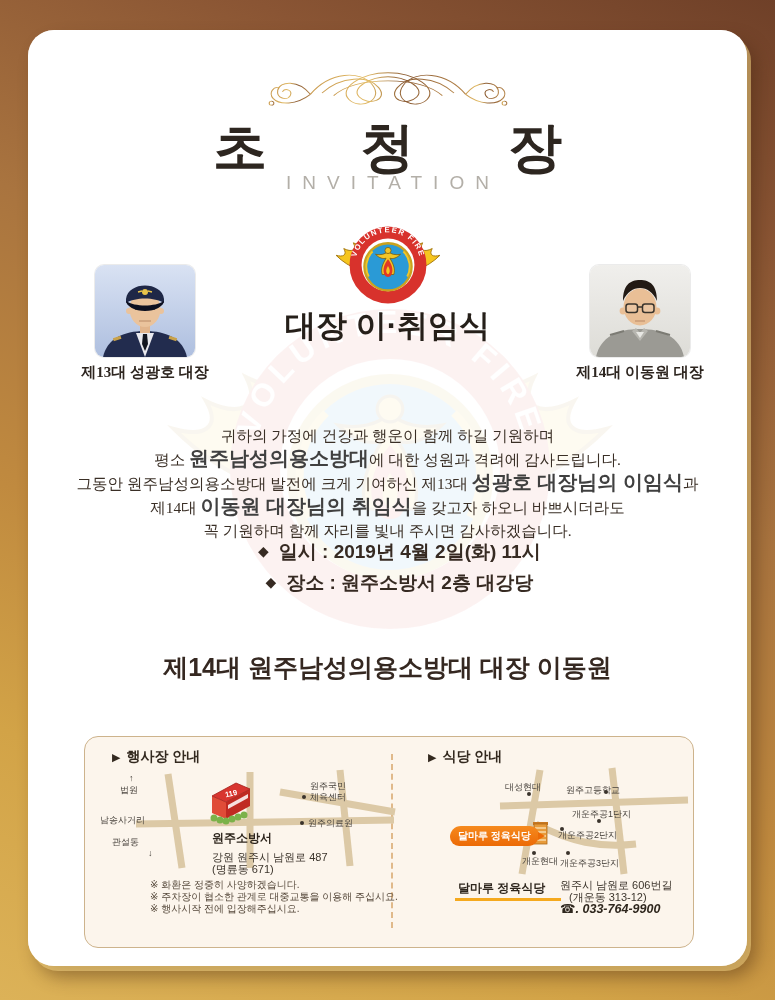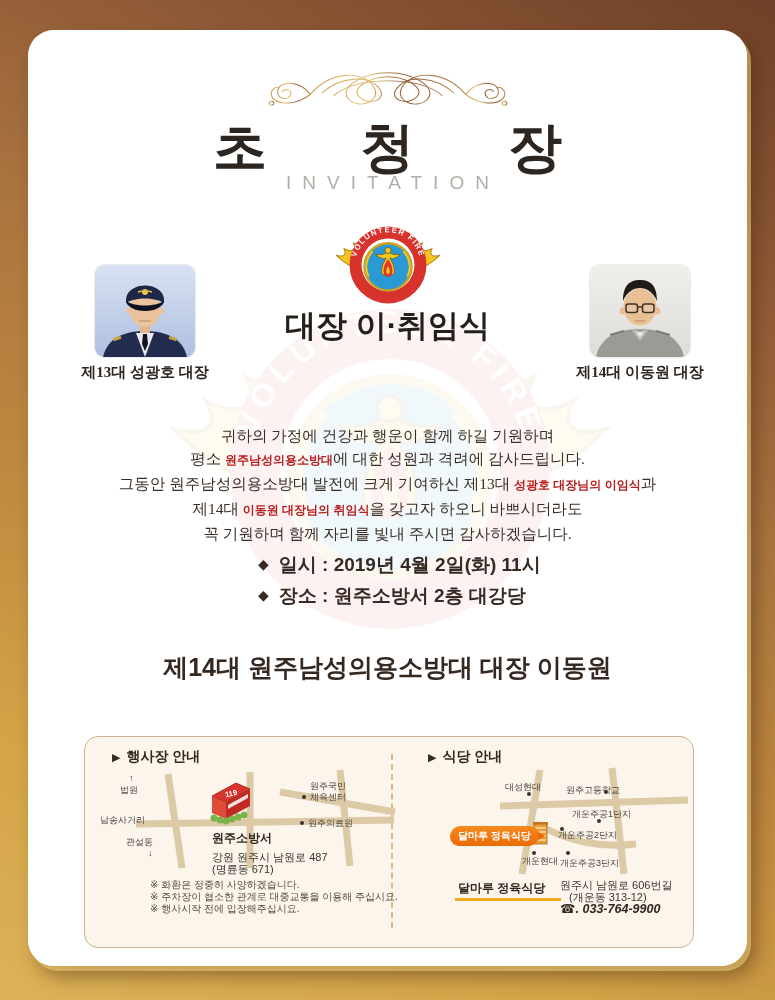--- a/index.html
+++ b/index.html
@@ -24,23 +24,23 @@
   .photo-left{left:95px;top:265px;}
   .photo-right{left:590px;top:265px;}
   .caption{top:363px;width:200px;text-align:center;font-size:15px;color:#2e2620;font-weight:600;}
   .caption-left{left:45px;}
   .caption-right{left:540px;}
   
   .event-title{top:303px;font-size:31px;line-height:46px;font-weight:800;color:#251f19;}
   
   .body-block{top:424px;font-size:15.5px;line-height:23px;color:#3a2f26;}
   .body-line{white-space:nowrap;}
-  .bseg{font-family:"Liberation Sans","DejaVu Sans",sans-serif;font-weight:800;font-size:12px;color:#b91c1c;}
-  
-  .details{left:258px;top:549px;}
+  .bseg{font-family:"Liberation Sans","DejaVu Sans",sans-serif;font-weight:800;font-size:20px;color:#404040;}
+  
+  .details{left:258px;top:536px;text-align:center;}
   .detail-row{font-size:19px;font-weight:800;color:#362a22;line-height:30px;white-space:nowrap;}
   .detail-row .diamond{font-size:14px;margin-right:10px;vertical-align:2px;}
   
   .signature{top:651px;font-size:25px;font-weight:800;color:#352821;}
   
   .guide-box{left:84px;top:736px;width:608px;height:210px;background:#fcf5ec;border:1.5px solid #cdb38c;border-radius:14px;}
   .divider{left:391px;top:754px;height:174px;width:0;border-left:2px dashed #e0b98a;}
   .guide-header{font-size:14px;font-weight:800;color:#33291f;white-space:nowrap;}
   .guide-header .tri{font-size:11px;margin-right:6px;}
   .mlabel{font-size:9px;color:#46413b;white-space:nowrap;line-height:10px;}
@@ -217,21 +217,21 @@
       <circle cx="134" cy="57" r="3.5"></circle>
         <circle cx="140" cy="55" r="3.5"></circle>
         <circle cx="146" cy="53" r="3.5"></circle>
     </g>
   </g>
 </svg>
 
 <div class="abs mlabel" style="left:129px;top:773px;">↑</div>
 <div class="abs mlabel" style="left:120px;top:785px;">법원</div>
 <div class="abs mlabel" style="left:100px;top:815px;">남송사거리</div>
-<div class="abs mlabel" style="left:126px;top:837px;">관설동</div>
+<div class="abs mlabel" style="left:112px;top:837px;">관설동</div>
 <div class="abs mlabel" style="left:148px;top:848px;">↓</div>
 <div class="abs mlabel" style="left:310px;top:781px;">원주국민</div>
 <div class="abs mlabel" style="left:310px;top:792px;">체육센터</div>
 <div class="abs dot" style="left:302px;top:795px;"></div>
 <div class="abs mlabel" style="left:308px;top:818px;">원주의료원</div>
 <div class="abs dot" style="left:300px;top:821px;"></div>
 
 <div class="abs place-name" style="left:212px;top:830px;">원주소방서</div>
 <div class="abs addr" style="left:212px;top:850px;">강원 원주시 남원로 487</div>
 <div class="abs addr" style="left:212px;top:862px;">(명륜동 671)</div>

